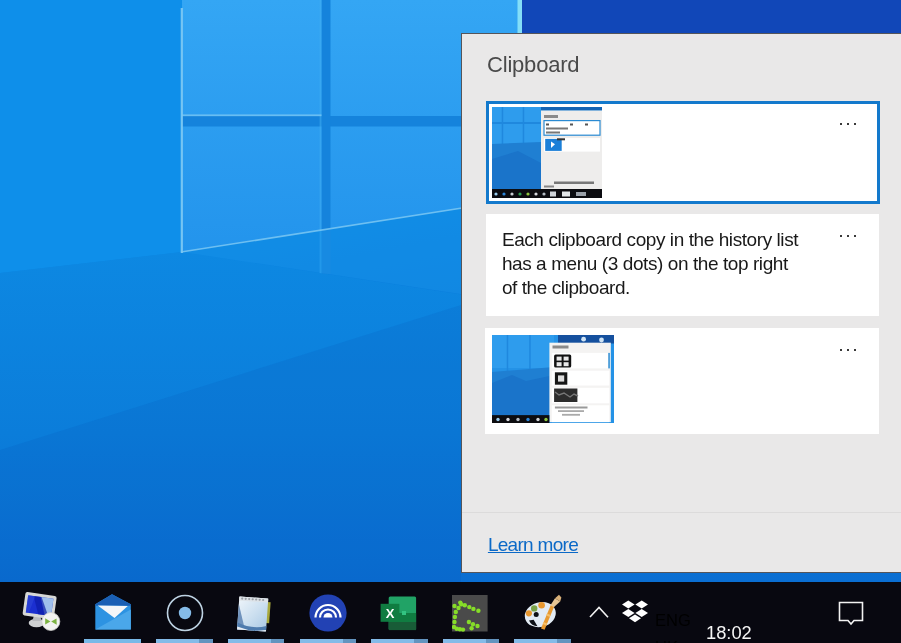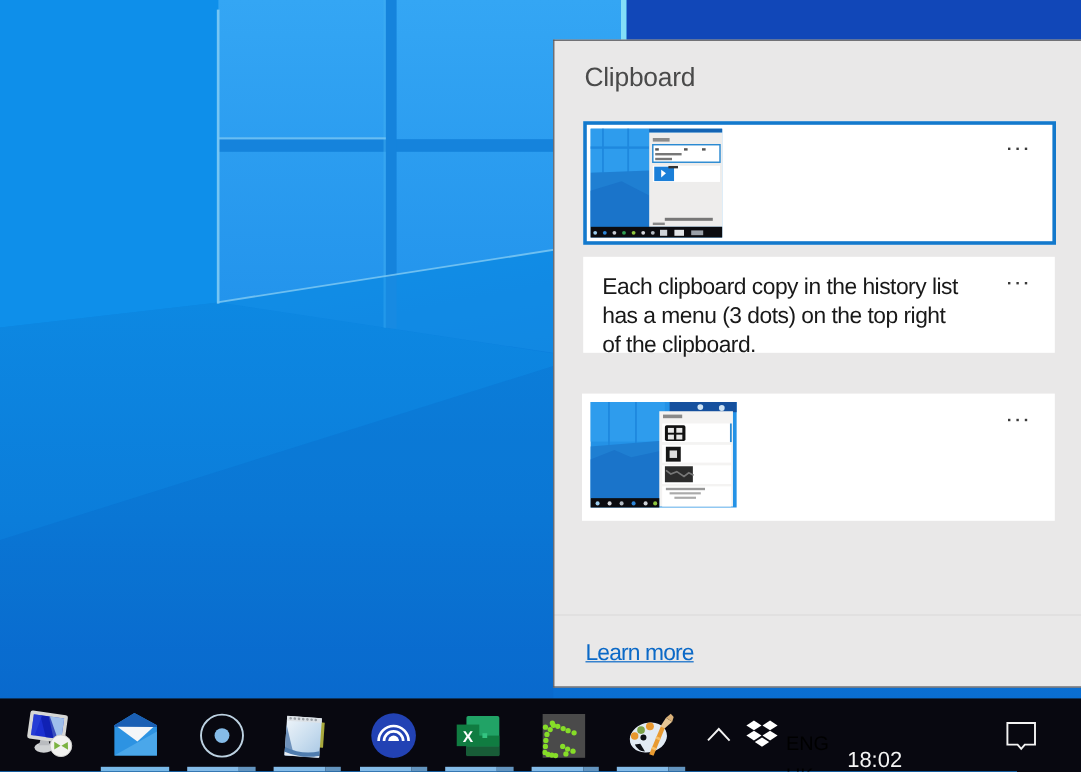--- a/index.html
+++ b/index.html
@@ -84,21 +84,21 @@
       <circle cx="28" cy="87" r="1.6" fill="#2f9e52"></circle>
       <circle cx="36" cy="87" r="1.6" fill="#8ec63f"></circle>
       <circle cx="44" cy="87" r="1.6" fill="#d7d9de"></circle>
       <circle cx="52" cy="87" r="1.6" fill="#b5bcc4"></circle>
       <rect x="58" y="84.5" width="6" height="5" fill="#cfd3d8"></rect>
       <rect x="70" y="84.5" width="8" height="5" fill="#e2e5e8"></rect>
       <rect x="84" y="85" width="10" height="4" fill="#9aa0a8"></rect>
     </svg>
   </div>
 
-  <div class="abs" style="left:24.4px;top:180px;width:393px;height:80px;background:#fff;">
+  <div class="abs" style="left:24.4px;top:180px;width:393px;height:102px;background:#fff;">
     <div class="abs" style="left:15.5px;top:13.6px;font-size:19px;letter-spacing:-0.42px;line-height:24.1px;color:#191919;white-space:nowrap;">Each clipboard copy in the history list<br>has a menu (3 dots) on the top right<br>of the clipboard.</div>
   </div>
 
   <div class="abs" style="left:23px;top:293.8px;width:394.4px;height:106.1px;background:#fff;">
     <svg class="abs" style="left:7px;top:6.9px" width="122" height="88.6">
       <rect width="122" height="89" fill="#2492e6"></rect>
       <rect x="0" y="0" width="62" height="33" fill="#2e9ced"></rect>
       <rect x="14.7" y="0" width="1.5" height="37" fill="#1f88de"></rect>
       <rect x="37.2" y="0" width="1.5" height="37" fill="#1f88de"></rect>
       <path d="M0,37 L62,32 L62,80 L0,80 Z" fill="#1f7fd2"></path>

